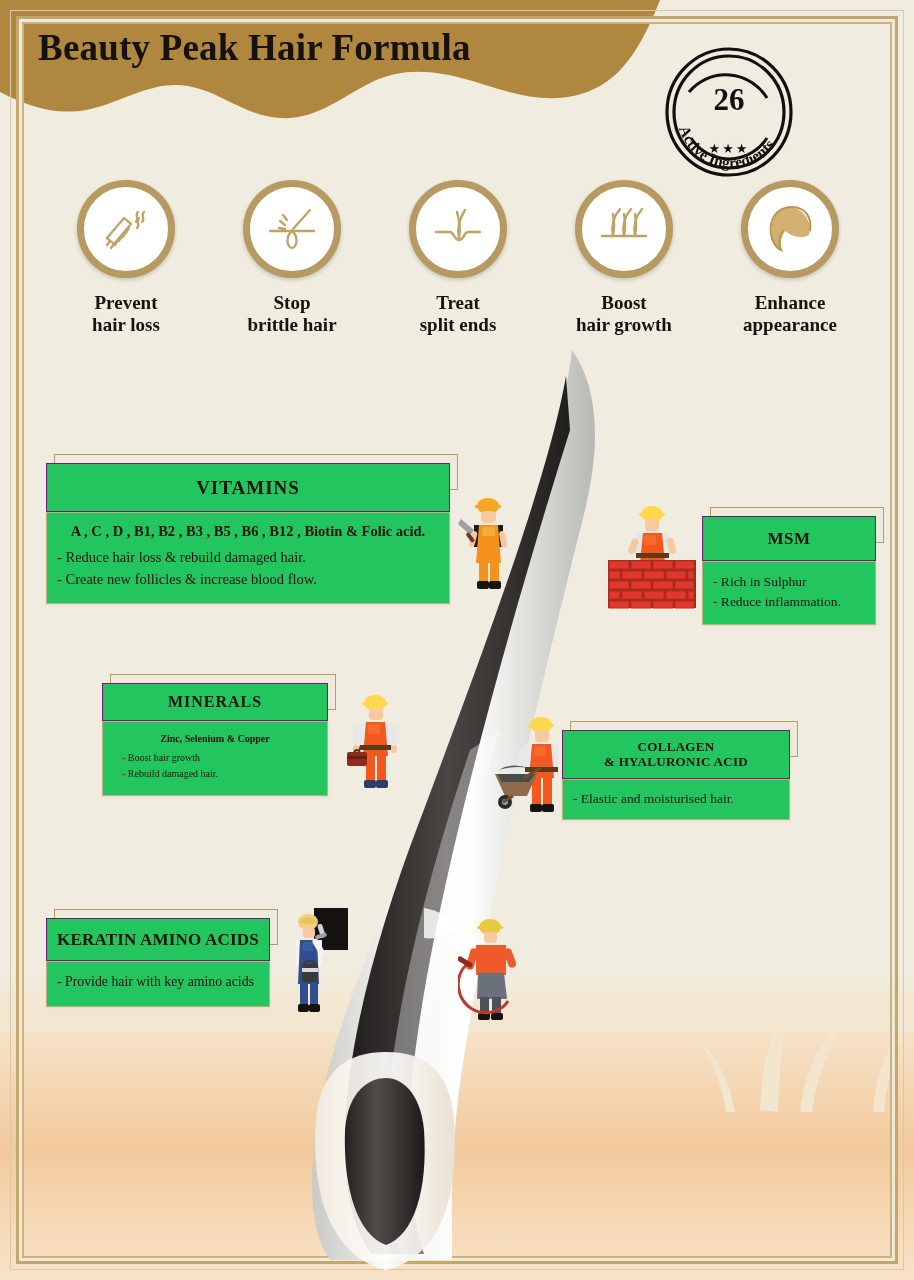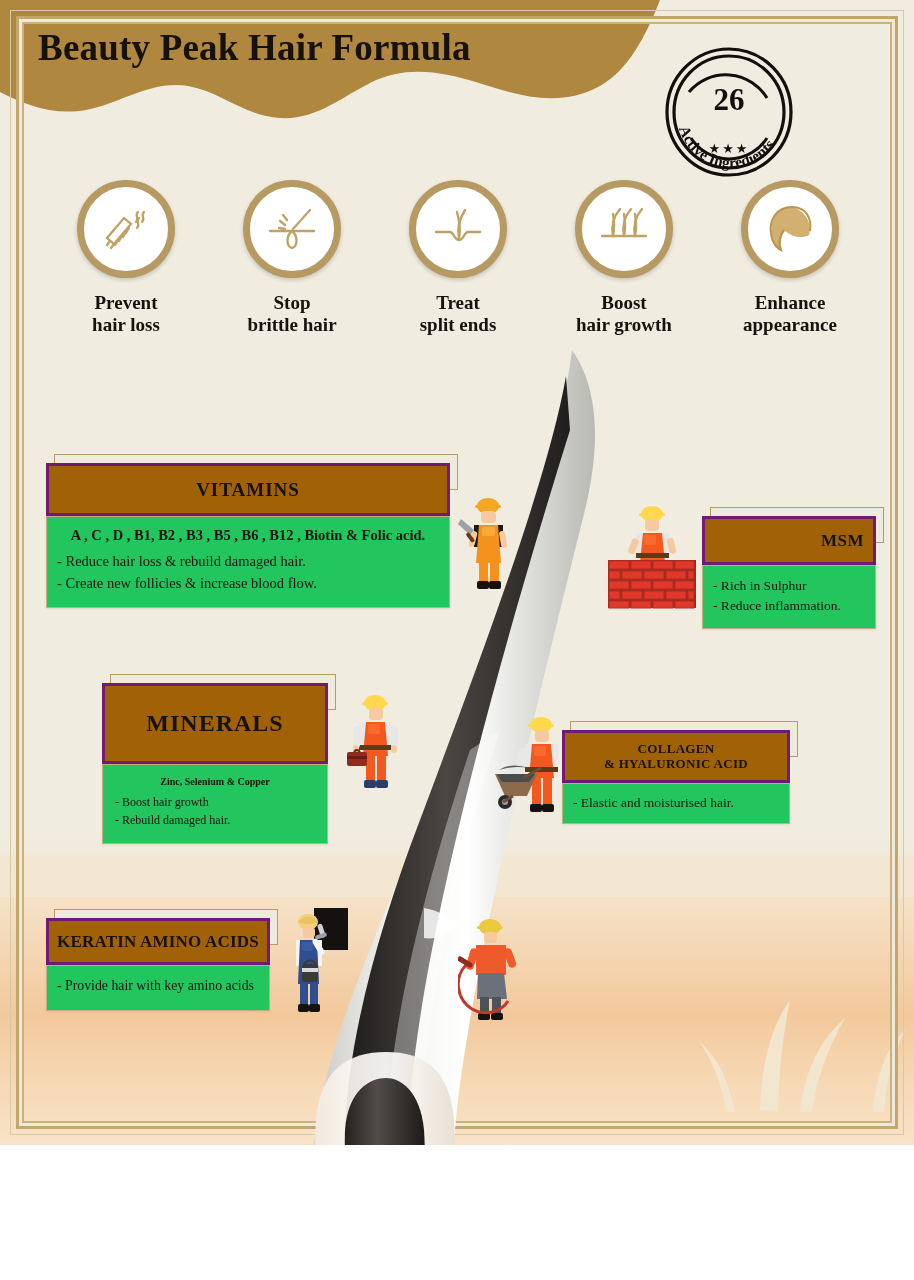--- a/index.html
+++ b/index.html
@@ -1,19 +1,19 @@
 <!DOCTYPE html>
 <html><head>
 <meta charset="utf-8">
 <style>
   html,body{margin:0;padding:0;background:#ffffff;}
   body{font-family:"Liberation Serif", serif;}
   #poster{
     position:relative;
-    width:914px;height:1145px;
+    width:914px;height:1280px;
     overflow:hidden;
     background:#f0ece0;
     text-decoration:underline;
   }
   
   .scalp{
     position:absolute;left:0;right:0;bottom:0;height:290px;
     background:linear-gradient(180deg,#f3e8d4 0%,#f5dec0 22%,#f3c99c 55%,#f6d8b4 78%,#f8e3c8 100%);
   }
   .scalp-top-fade{
@@ -62,22 +62,22 @@
   
   .hairart{position:absolute;left:0;top:330px;width:914px;height:950px;}
   
   .panel{position:absolute;}
   .panel .ghost{
     position:absolute;left:8px;top:-9px;right:-8px;height:34px;
     border:1px solid #b89b63;background:#efeade;
   }
   .panel .hdr{
     position:relative;
-    background:#a16207;
-    border:3px solid #701a75;
+    background:#22c55e;
+    border:1px solid #701a75;
     box-shadow:inset 0 0 0 1px #c6a straight;
     color:#17120c;
     text-align:center;
     font-weight:bold;
     font-family:"Liberation Serif",serif;
     padding:9px 6px;
     line-height:1.12;
     box-sizing:border-box;
   }
   .panel .body{
@@ -91,27 +91,27 @@
     color:#1a150e;
   }
   .panel .body .lead{font-weight:bold;font-size:15px;text-align:center;margin:2px 0 8px 0;}
   .panel .body p{margin:3px 0;font-size:14.5px;line-height:1.28;}
   
   #p-vitamins{left:46px;top:463px;width:404px;}
   #p-vitamins .hdr{font-size:19px;letter-spacing:1px;padding:13px 6px;}
   #p-vitamins .body{padding:8px 10px 12px 10px;}
   #p-vitamins .body .lead{font-size:14.5px;}
   #p-msm{left:702px;top:516px;width:174px;}
-  #p-msm .hdr{font-size:17px;letter-spacing:.5px;padding:12px 9px;text-align:right;}
+  #p-msm .hdr{font-size:17px;letter-spacing:.5px;padding:12px 9px;}
   #p-msm .body{padding:8px 8px 10px 10px;}
   #p-msm .body p{font-size:13.5px;}
   #p-minerals{left:102px;top:683px;width:226px;}
-  #p-minerals .hdr{font-size:24px;letter-spacing:1px;padding:24px 6px;}
+  #p-minerals .hdr{font-size:16px;letter-spacing:1px;padding:9px 6px;}
   #p-minerals .body .lead{font-size:10px;}
-  #p-minerals .body p{font-size:12px;}
+  #p-minerals .body p{font-size:10px;margin-left:7px;}
   #p-collagen{left:562px;top:730px;width:228px;}
   #p-collagen .hdr{font-size:13px;padding:9px 6px;letter-spacing:.3px;}
   #p-collagen .body{padding:7px 8px 9px 10px;}
   #p-collagen .body p{font-size:13.5px;}
   #p-keratin{left:46px;top:918px;width:224px;}
   #p-keratin .hdr{font-size:17px;padding:11px 4px;letter-spacing:.2px;}
   #p-keratin .body{padding:8px 10px 12px 10px;min-height:46px;}
   #p-keratin .body p{font-size:13.8px;}
   #p-grape{left:528px;top:912px;width:212px;}
   #p-grape .hdr{font-size:17px;padding:9px 6px;letter-spacing:.3px;}

